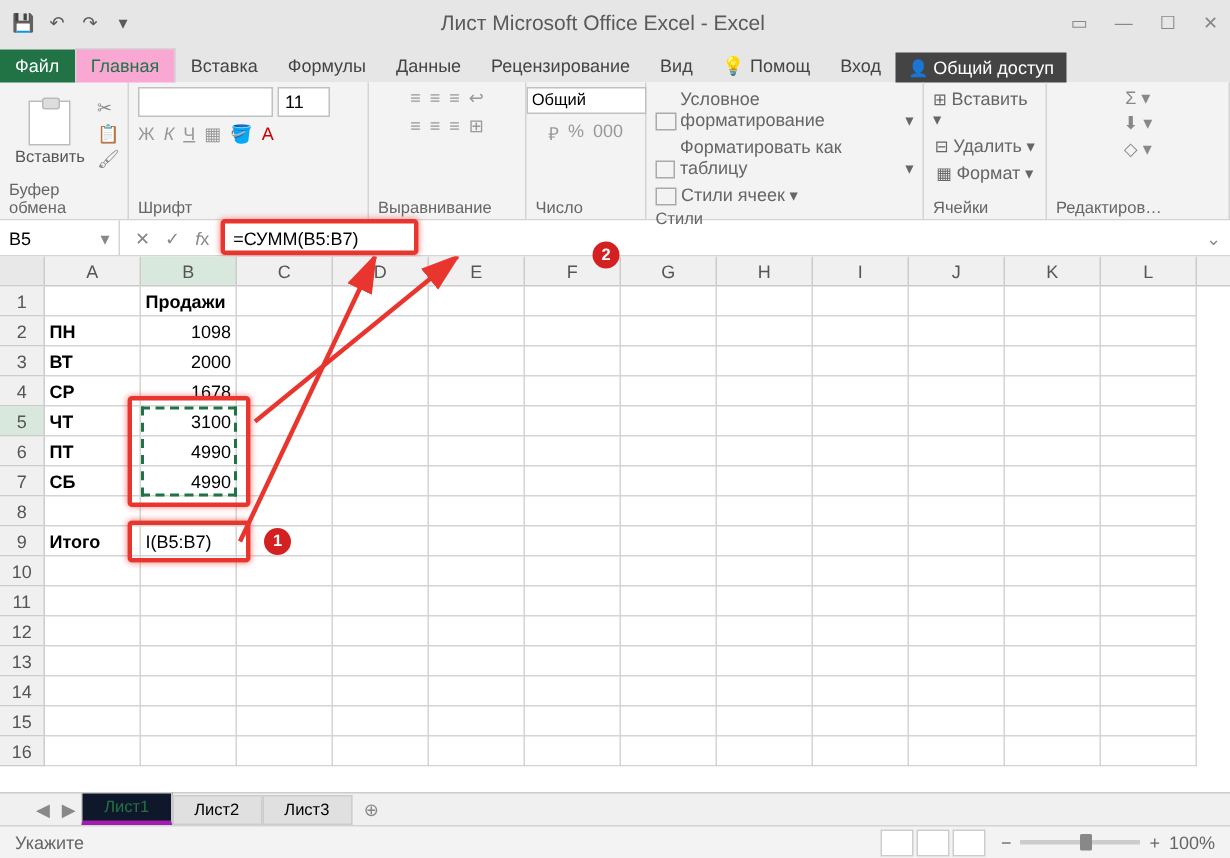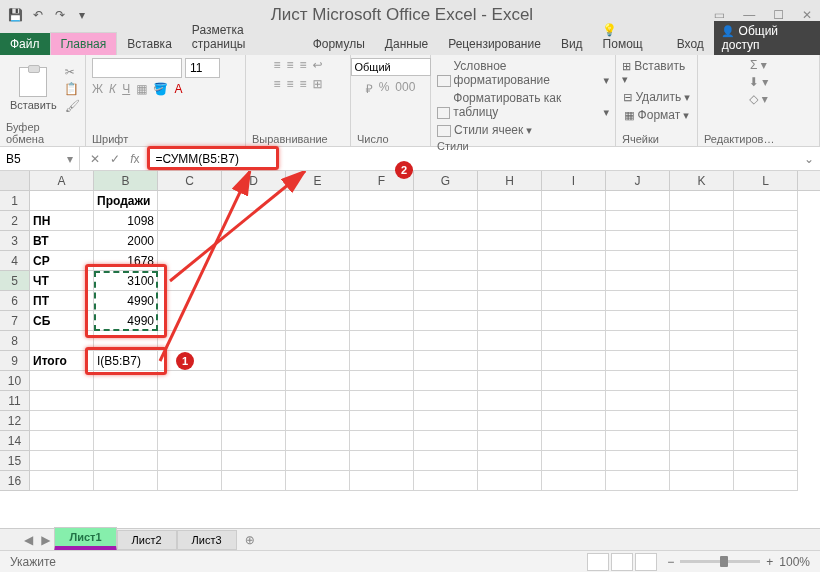--- a/index.html
+++ b/index.html
@@ -1,20 +1,20 @@
 <!DOCTYPE html>
 <html><head>
 <meta charset="utf-8">
 <style>
 *{box-sizing:border-box;margin:0;padding:0;font-family:'Segoe UI',Tahoma,sans-serif;font-size:12px}
 body{background:#fff;width:820px;height:572px;overflow:hidden;position:relative}
 .titlebar{height:30px;background:#e6e6e6;display:flex;align-items:center;padding:0 8px;color:#5a5a5a}
 .qat{display:flex;gap:6px;align-items:center}
 .qat span{width:16px;height:16px;display:flex;align-items:center;justify-content:center;cursor:pointer}
-.title{flex:1;text-align:center;font-size:17px;color:#5a5a5a}
+.title{flex:1;text-align:center;font-size:14px;color:#5a5a5a}
 .winbtns{display:flex;gap:18px}
 .winbtns span{cursor:pointer;color:#888}
 .tabbar{height:25px;background:#e6e6e6;display:flex;align-items:flex-end}
 .tab{padding:4px 10px;color:#444;cursor:pointer;font-size:12px}
 .tab.file{background:#217346;color:#fff}
 .tab.active{background:#f9a8d4;border:1px solid #d4d4d4;border-bottom:none;color:#217346;font-weight:400}
 .share{background:#444;color:#fff;padding:3px 8px;font-size:11px}
 .ribbon{height:92px;background:#f3f3f3;border-bottom:1px solid #d4d4d4;display:flex}
 .group{border-right:1px solid #d4d4d4;padding:3px 6px 1px;display:flex;flex-direction:column;justify-content:space-between}
 .glabel{font-size:11px;color:#666;padding-top:2px}
@@ -46,21 +46,21 @@
 .rowh{width:30px;background:#f0f0f0;border-right:1px solid #ccc;border-bottom:1px solid #ccc;text-align:center;color:#555;line-height:20px;cursor:pointer}
 .rowh.sel{background:#d8e8dc}
 .cell{width:64px;border-right:1px solid #d4d4d4;border-bottom:1px solid #d4d4d4;padding:0 3px;line-height:20px;cursor:cell;overflow:hidden;white-space:nowrap}
 .cell.b{font-weight:bold}
 .cell.r{text-align:right}
 .dashsel{position:absolute;border:2px dashed #217346;pointer-events:none}
 .badge{position:absolute;width:18px;height:18px;background:#d42020;color:#fff;border-radius:50%;text-align:center;line-height:18px;font-size:11px;font-weight:bold;pointer-events:none}
 .sheettabs{position:absolute;bottom:22px;left:0;right:0;height:22px;background:#f0f0f0;border-top:1px solid #ccc;display:flex;align-items:center;padding-left:20px;gap:0}
 .navbtn{padding:0 4px;color:#888;cursor:pointer}
 .stab{padding:3px 14px;background:#e0e0e0;border:1px solid #ccc;cursor:pointer;font-size:11px}
-.stab.active{background:#86efac;border-bottom:6px solid #a21caf;font-weight:700;color:#217346}
+.stab.active{background:#0f172a;border-bottom:4px solid #a21caf;font-weight:400;color:#217346}
 .addtab{padding:0 8px;color:#888;cursor:pointer}
 .statusbar{position:absolute;bottom:0;left:0;right:0;height:22px;background:#f3f3f3;border-top:1px solid #d4d4d4;display:flex;align-items:center;padding:0 10px;font-size:11px;color:#666}
 .statusbar .spacer{flex:1}
 .viewbtns{display:flex;gap:2px}
 .viewbtn{width:22px;height:18px;border:1px solid #ccc;background:#fff;cursor:pointer}
 .zoom{display:flex;align-items:center;gap:6px;margin-left:10px}
 .zslider{width:80px;height:3px;background:#ccc;position:relative}
 .zslider:before{content:'';position:absolute;left:50%;top:-4px;width:8px;height:11px;background:#888;border-radius:1px}
 svg.arrow{position:absolute;pointer-events:none}
 </style>
@@ -80,21 +80,20 @@
     <span>—</span>
     <span>☐</span>
     <span>✕</span>
   </div>
 </div>
 
 <div class="tabbar">
   <div class="tab file">Файл</div>
   <div class="tab active">Главная</div>
   <div class="tab">Вставка</div>
-  <div class="tab">Разметка страницы</div>
   <div class="tab">Формулы</div>
   <div class="tab">Данные</div>
   <div class="tab">Рецензирование</div>
   <div class="tab">Вид</div>
   <div class="tab">💡 <span>Помощ</span></div>
   <div class="tab">Вход</div>
   <div class="share">👤 <span>Общий доступ</span></div>
 </div>
 
 <div class="ribbon">
@@ -391,20 +390,35 @@
         <div class="cell"></div>
         <div class="cell"></div>
         <div class="cell"></div>
         <div class="cell"></div>
         <div class="cell"></div>
         <div class="cell"></div>
         <div class="cell"></div>
         <div class="cell"></div>
       </div>
     <div class="row">
+        <div class="rowh">13</div>
+        <div class="cell"></div>
+        <div class="cell"></div>
+        <div class="cell"></div>
+        <div class="cell"></div>
+        <div class="cell"></div>
+        <div class="cell"></div>
+        <div class="cell"></div>
+        <div class="cell"></div>
+        <div class="cell"></div>
+        <div class="cell"></div>
+        <div class="cell"></div>
+        <div class="cell"></div>
+      </div>
+    <div class="row">
         <div class="rowh">14</div>
         <div class="cell"></div>
         <div class="cell"></div>
         <div class="cell"></div>
         <div class="cell"></div>
         <div class="cell"></div>
         <div class="cell"></div>
         <div class="cell"></div>
         <div class="cell"></div>
         <div class="cell"></div>

